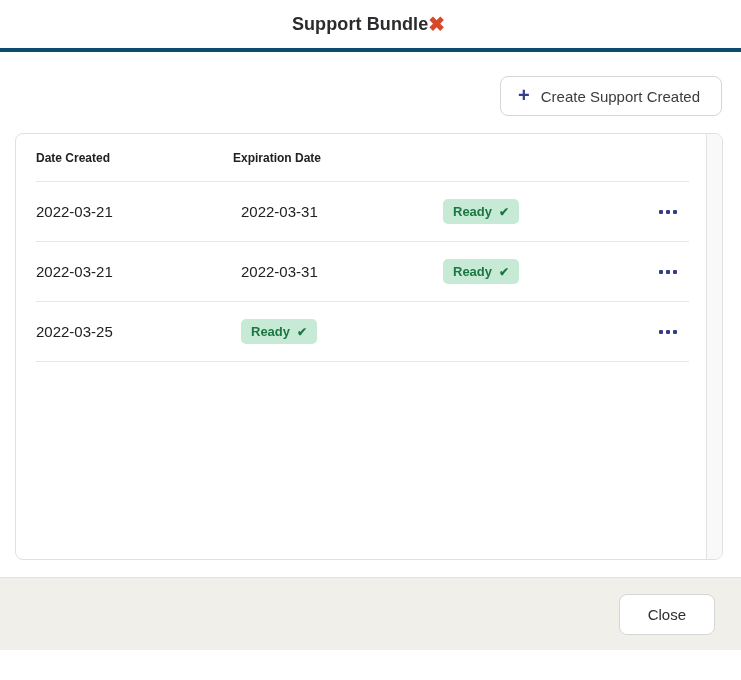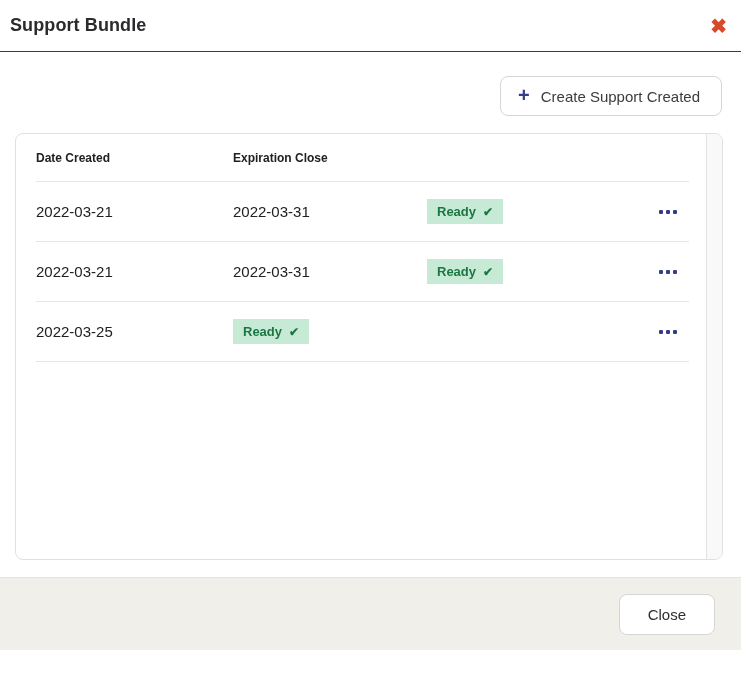--- a/index.html
+++ b/index.html
@@ -1,49 +1,49 @@
 <!DOCTYPE html>
 <html><head>
 <meta charset="utf-8">
 <style>
   * { margin:0; padding:0; box-sizing:border-box; }
   html,body { width:741px; height:680px; background:#fff; font-family:"Liberation Sans", sans-serif; overflow:hidden; }
 
   
-  .modal-header { height:52px; display:flex; align-items:center; justify-content:space-between;
-                  padding:0 14px 0 10px; border-bottom:1px solid #0c4a6e; background:#fff; }
+  .modal-header { height:52px; display:flex; align-items:center; justify-content:center;
+                  padding:0 14px 0 10px; border-bottom:4px solid #0c4a6e; background:#fff; }
   .modal-title { font-size:18px; font-weight:bold; color:#2b2b2e; letter-spacing:.1px; }
   .close-x { font-size:20px; font-weight:bold; color:#d6492a; line-height:1; cursor:pointer; user-select:none; }
 
   
   .toolbar { margin-top:24px; padding-right:19px; display:flex; justify-content:flex-end; }
   .create-btn { height:40px; background:#fff; border:1px solid #d6d6d6; border-radius:8px;
                 display:inline-flex; align-items:center; gap:11px; padding:0 21px 0 17px;
                 font-size:15px; color:#3c3c3f; cursor:pointer; }
   .plus-glyph { color:#353d8d; font-size:20px; font-weight:bold; line-height:1; position:relative; top:-1px; }
 
   
   .table-card { position:relative; margin:17px 0 0 15px; width:708px; height:427px;
                 border:1px solid #e0e0e0; border-radius:8px; background:#fff; overflow:hidden; }
   .scroll-track { position:absolute; top:0; right:0; bottom:0; width:16px;
                   background:#f9f9f9; border-left:1px solid #e2e2e2; }
   .table-content { margin-right:16px; }
   .t-header { margin:0 17px 0 20px; height:48px; display:flex; align-items:center;
               border-bottom:1px solid #e6e6e6; }
   .t-header .cell { font-size:12px; font-weight:bold; color:#202124; }
   .t-row { margin:0 17px 0 20px; height:60px; display:flex; align-items:center;
-           border-bottom:1px solid #e6e6e6; }
+           border-bottom:1px solid #e6e6e6;gap:8px; }
   .cell-c1 { width:197px; }
   .cell-c2 { width:194px; }
   .cell-c3 { flex:1; }
   .cell-c4 { width:95px; display:flex; justify-content:flex-end; padding-right:10px; }
   .t-row .cell { font-size:15px; color:#202124; }
 
   .badge-ready { display:inline-flex; align-items:center; gap:7px; background:#c6ead5;
-                 color:#1b7742; border-radius:0; padding:5px 10px; font-size:13px; font-weight:bold; }
+                 color:#1b7742; border-radius:5px; padding:5px 10px; font-size:13px; font-weight:bold; }
   .badge-check { font-size:12px; line-height:1; }
 
   .ellipsis-btn { display:inline-flex; gap:3px; cursor:pointer; padding:4px 2px; }
   .ellipsis-btn i { width:4px; height:4px; background:#353d8d; border-radius:1px; display:block; }
 
   
   .modal-footer { margin-top:17px; height:73px; background:#f0efe9; border-top:1px solid #e4e3dd;
                   display:flex; align-items:center; justify-content:flex-end; padding-right:26px; }
   .close-btn { height:41px; padding:0 28px; background:#fff; border:1px solid #d6d6d6;
                border-radius:8px; font-size:15px; color:#2e2e2e; cursor:pointer;
@@ -64,21 +64,21 @@
       <span class="plus-glyph">+</span>
       <span>Create Support Created</span>
     </button>
   </div>
 
   <div class="table-card">
     <div class="table-content">
 
       <div class="t-header">
         <div class="cell cell-c1">Date Created</div>
-        <div class="cell cell-c2">Expiration Close</div>
+        <div class="cell cell-c2">Expiration Date</div>
         <div class="cell cell-c4"></div>
       </div>
 
       <div class="t-row">
         <div class="cell cell-c1">2022-03-21</div>
         <div class="cell cell-c2">2022-03-31</div>
         <div class="cell cell-c3">
           <span class="badge-ready">
             <span>Ready</span>
             <span class="badge-check">✔</span>

